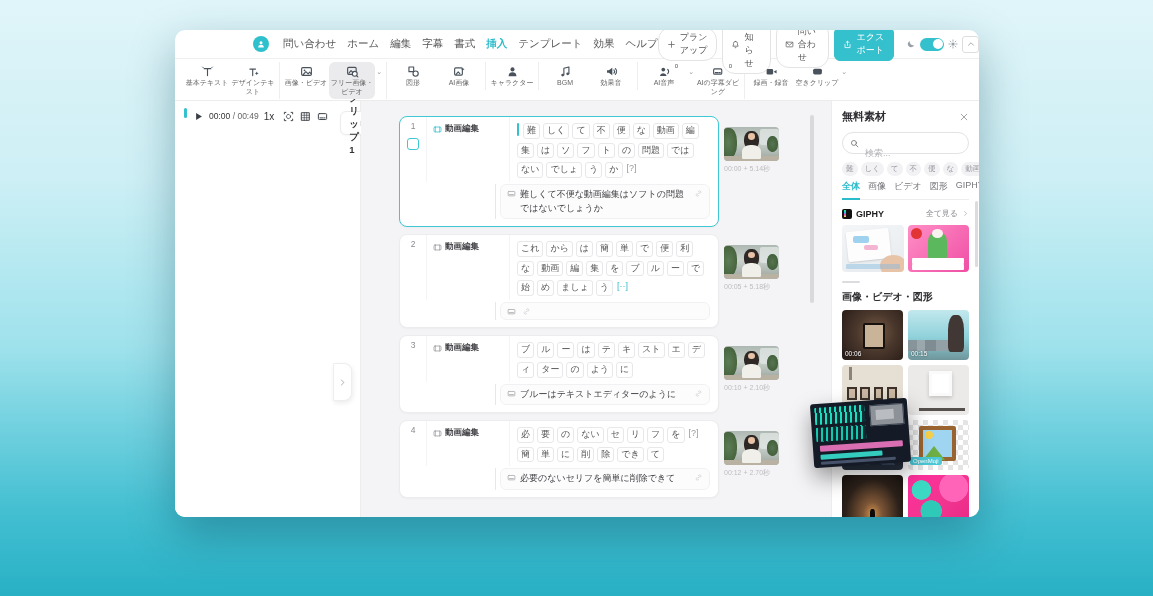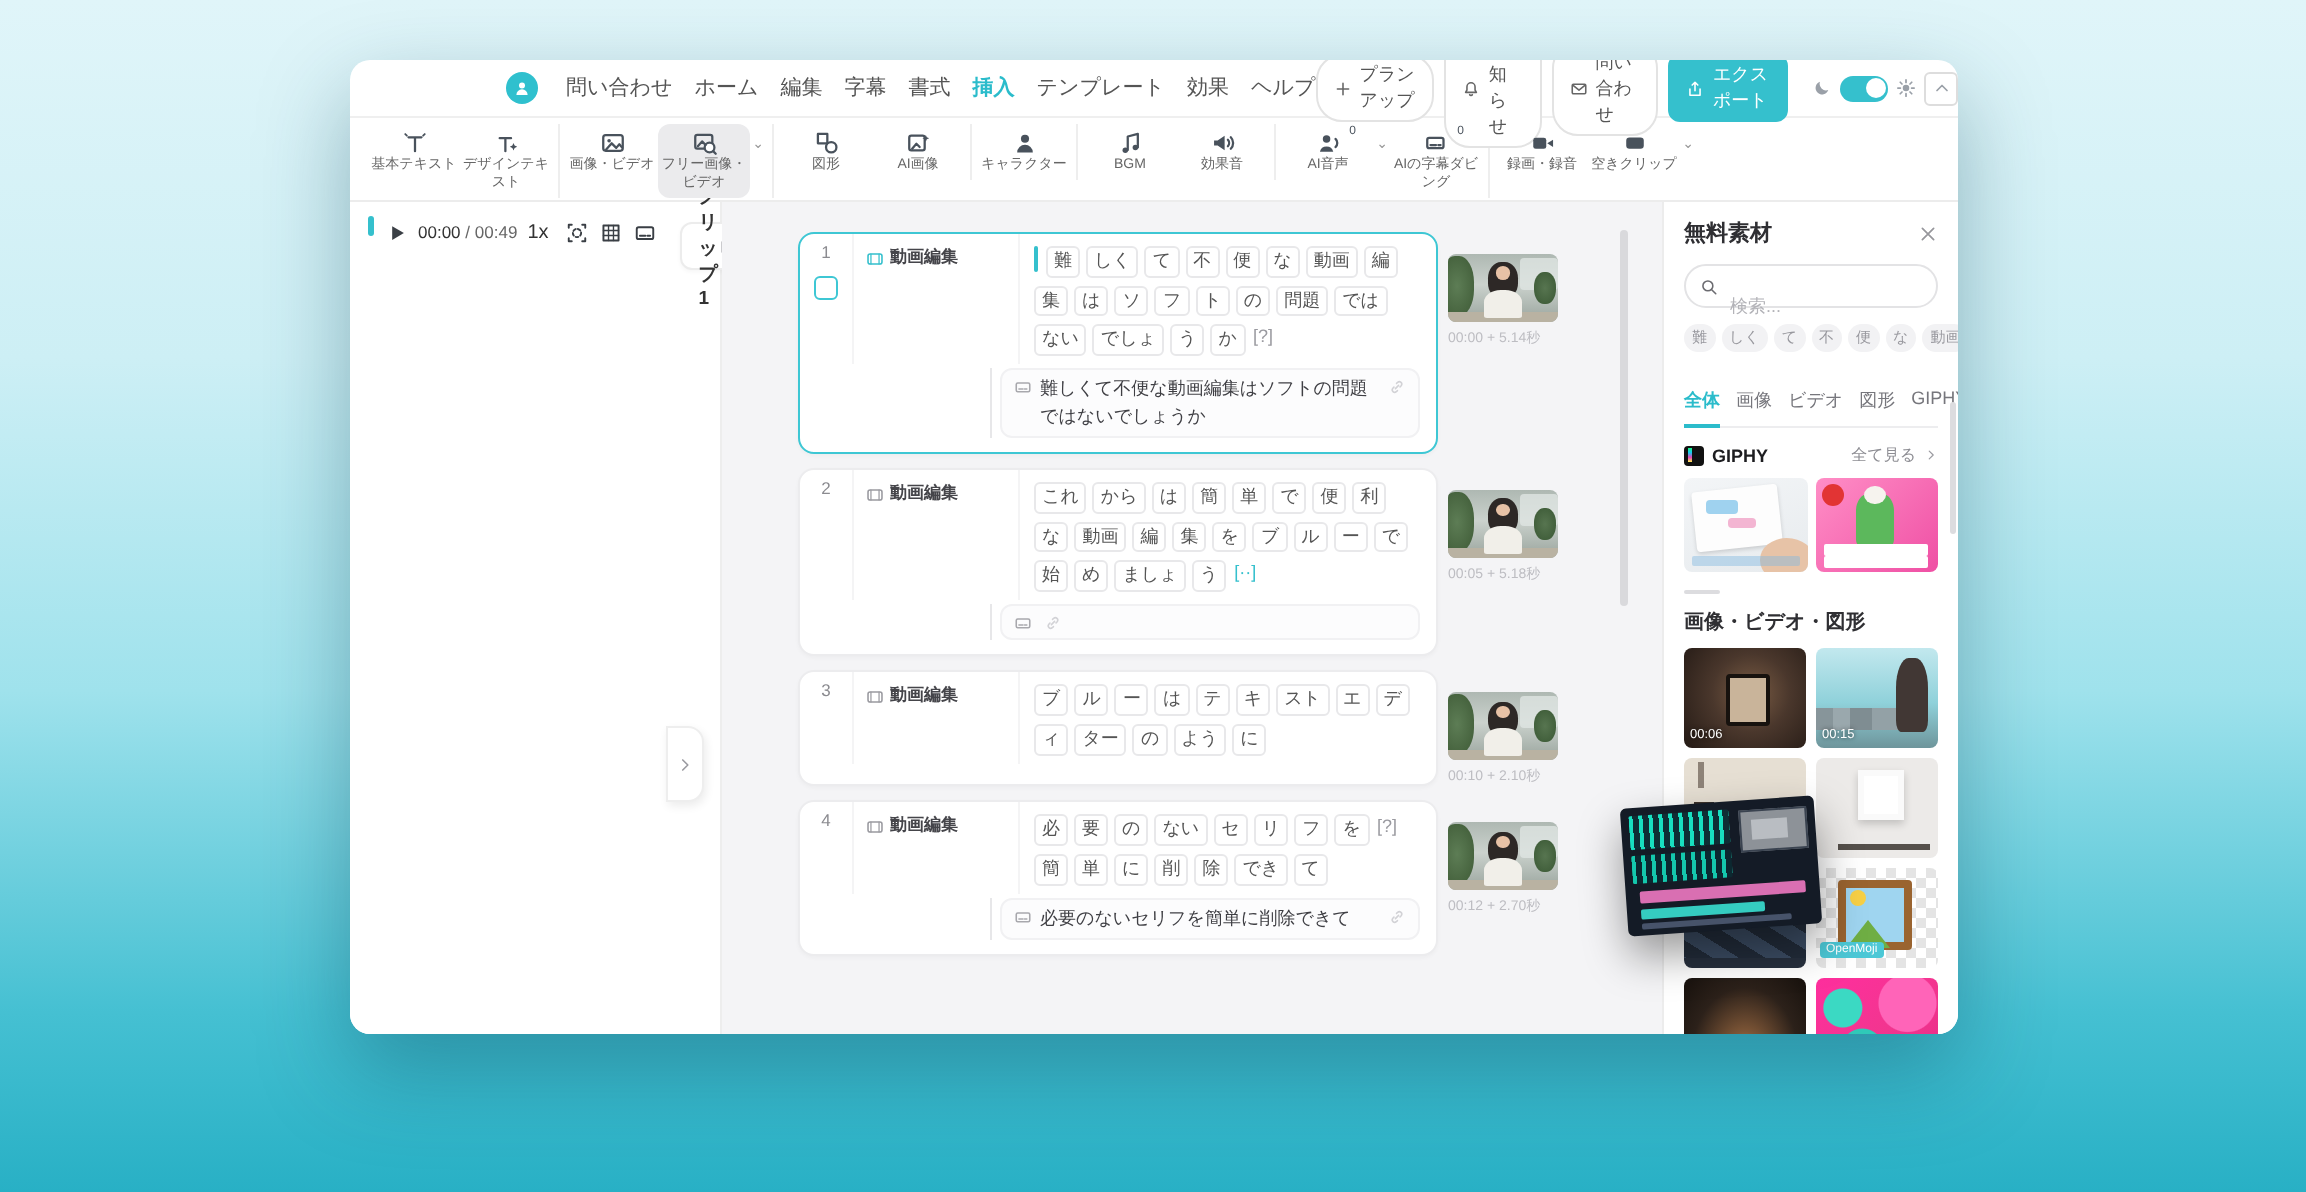--- a/index.html
+++ b/index.html
@@ -117,21 +117,21 @@
   .as-title{font-size:11px;font-weight:bold;color:#2f2f33;}
   .as-close{margin-left:auto;color:#97979c;font-size:10px;}
   .searchbox{margin-top:8px;height:20px;border:1px solid #e3e3e5;border-radius:11px;display:flex;
     align-items:center;padding:0 7px;gap:4px;}
   .searchbox .ic{color:#6b6b70;font-size:9px;}
   .searchbox input{border:none;outline:none;width:80px;font-size:9px;color:#444;
     font-family:"Liberation Sans","DejaVu Sans",sans-serif;background:transparent;margin-top:20px;}
   .searchbox input::placeholder{color:#b3b3b8;}
   .chips{display:flex;gap:3px;margin-top:8px;align-items:center;}
   .chip{background:#f2f2f4;border-radius:9px;padding:2px 4px;font-size:7.5px;color:#98989e;white-space:nowrap;}
-  .tabs{display:flex;gap:8px;margin-top:18px;border-bottom:1px solid #ededef;padding-bottom:0;}
+  .tabs{display:flex;gap:8px;margin-top:4px;border-bottom:1px solid #ededef;padding-bottom:0;}
   .tab{font-size:9px;color:#76767c;padding-bottom:5px;white-space:nowrap;}
   .tab.active{color:#2bbccb;font-weight:bold;border-bottom:2px solid #2bbccb;margin-bottom:-1px;}
   .gi-head{display:flex;align-items:center;margin-top:8px;gap:4px;}
   .glogo{width:10px;height:10px;background:#111;border-radius:2px;position:relative;flex:0 0 auto;}
   .glogo::before{content:'';position:absolute;left:1.5px;top:1.5px;bottom:1.5px;width:2px;
     background:linear-gradient(#19f783,#18c8f5,#e646b6,#fff152);}
   .gi-name{font-size:9px;font-weight:bold;color:#1d1d20;}
   .gi-all{margin-left:auto;font-size:8px;color:#8d8d93;}
   .gi-chev{color:#9b9ba1;font-size:7px;}
   .gthumbs{display:flex;gap:4px;margin-top:6px;}
@@ -677,20 +677,38 @@
                   <span class="tok">スト</span>
                   <span class="tok">エ</span>
                   <span class="tok">デ</span>
                   <span class="tok">ィ</span>
                   <span class="tok">ター</span>
                   <span class="tok">の</span>
                   <span class="tok">よう</span>
                   <span class="tok">に</span>
                 </div>
               </div>
+              <div class="c-sub">
+                <span class="vline"></span>
+                <div class="subbox">
+                  <span class="ic">
+                    <svg viewBox="0 0 16 16" width="1em" height="1em" fill="none" stroke="currentColor" stroke-width="1.4" stroke-linecap="round" stroke-linejoin="round">
+                      <rect x="2" y="4.4" width="12" height="7.8" rx="1.4"></rect>
+                      <path d="M4.4 9.8h3.6M9.4 9.8h2"></path>
+                    </svg>
+                  </span>
+                  <span class="subtxt">ブルーはテキストエディターのように</span>
+                  <span class="ic link">
+                    <svg viewBox="0 0 16 16" width="1em" height="1em" fill="none" stroke="currentColor" stroke-width="1.4" stroke-linecap="round" stroke-linejoin="round">
+                      <path d="M6.6 9.4l2.8-2.8"></path>
+                      <path d="M7.6 4.8l1-1a2.2 2.2 0 0 1 3.1 3.1l-1 1M8.4 11.2l-1 1a2.2 2.2 0 0 1-3.1-3.1l1-1"></path>
+                    </svg>
+                  </span>
+                </div>
+              </div>
             </div>
             <div class="thumbwrap">
               <div class="mini scene">
   <span class="sc-win"></span>
   <span class="sc-plant-l"></span>
   <span class="sc-plant-r"></span>
   <span class="sc-desk"></span>
   <span class="sc-hair"></span>
   <span class="sc-face"></span>
   <span class="sc-shirt"></span>

